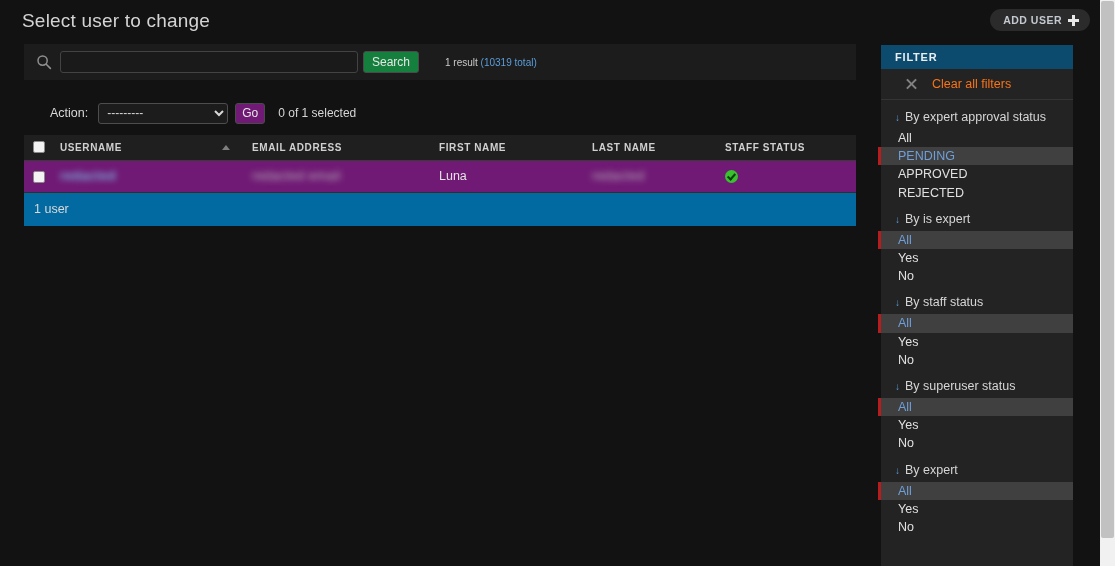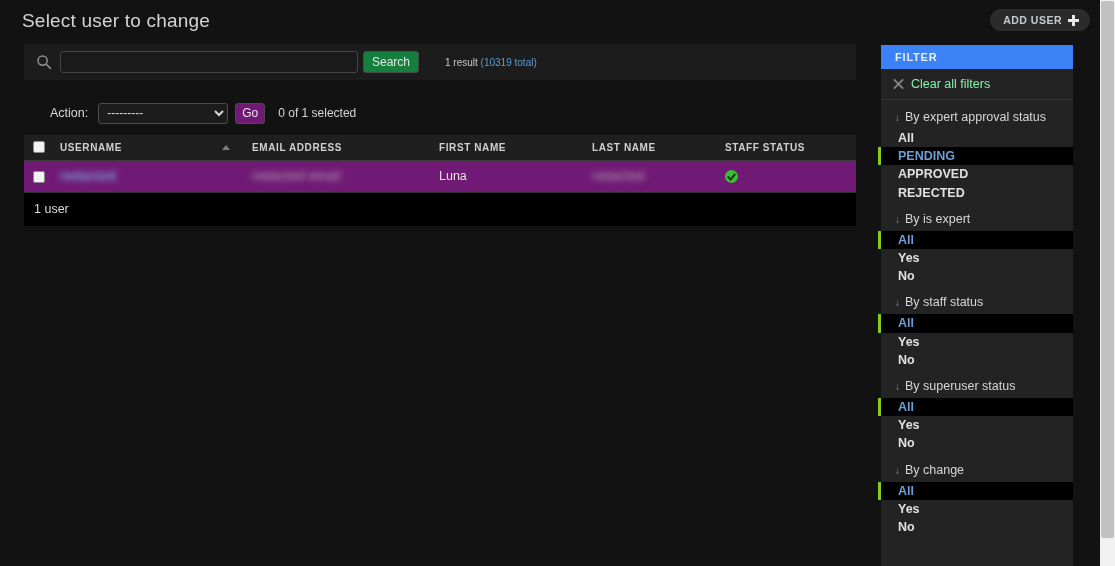--- a/index.html
+++ b/index.html
@@ -262,52 +262,52 @@
     position: absolute;
     left: 4px; top: 2px;
     width: 3px; height: 6px;
     border: solid #0c3f08;
     border-width: 0 2px 2px 0;
     transform: rotate(42deg);
   }
 
   .paginator {
     width: 832px;
-    background: #000000;
+    background: #0369a1;
     font-size: 12.5px;
     color: #d9d9d9;
     padding: 9px 0 10px 10px;
   }
 
   
   #changelist-filter {
     position: absolute;
     left: 881px;
     top: 45px;
     width: 192px;
     background: #232323;
     padding-bottom: 14px;
     min-height: 521px;
   }
   .filter-header {
-    background: #3b82f6;
+    background: #0c4a6e;
     color: #e9eef3;
     font-size: 11px;
     font-weight: bold;
     letter-spacing: 0.8px;
     text-transform: uppercase;
     padding: 6px 0 6px 14px;
   }
   .clear-filters {
     display: flex;
     align-items: center;
-    gap: 7px;
-    padding: 8px 0 8px 11px;
+    gap: 15px;
+    padding: 8px 0 8px 24px;
     font-size: 12.5px;
-    color: #86efac;
+    color: #f97316;
     border-bottom: 1px solid #343434;
     cursor: pointer;
   }
   .x-icon { width: 12px; height: 12px; position: relative; display: inline-block; opacity: .8; }
   .x-icon::before, .x-icon::after {
     content: ""; position: absolute; left: 0; top: 5px;
     width: 13px; height: 2px; background: #9a9a9a;
   }
   .x-icon::before { transform: rotate(45deg); }
   .x-icon::after  { transform: rotate(-45deg); }
@@ -326,26 +326,25 @@
   .filter-choices { list-style: none; }
   .filter-choices li {
     font-size: 12.5px;
     line-height: 18.2px;
     padding: 0 0 0 14px;
     color: #e0e0e0;
     cursor: pointer;
     border-left: 3px solid transparent;
     margin-left: -3px;
     padding-left: 17px;
-    font-weight: bold;
   }
   .filter-choices li.selected {
     color: #6f9fd8;
-    border-left: 3px solid #84cc16;
-    background: #000000;
+    border-left: 3px solid #b91c1c;
+    background: #404040;
   }
 
   
   .scrollbar-track {
     position: absolute;
     right: 0; top: 0;
     width: 15px; height: 566px;
     background: #f1f1f1;
   }
   .scrollbar-thumb {
@@ -499,21 +498,21 @@
       <ul class="filter-choices">
         <li class="selected">All</li>
         <li>Yes</li>
         <li>No</li>
       </ul>
     </div>
 
     <div class="filter-group">
       <div class="filter-group-title">
         <span class="arrow">↓</span>
-        <span>By change</span>
+        <span>By expert</span>
       </div>
       <ul class="filter-choices">
         <li class="selected">All</li>
         <li>Yes</li>
         <li>No</li>
       </ul>
     </div>
   </div>
 
   <div class="scrollbar-track">

